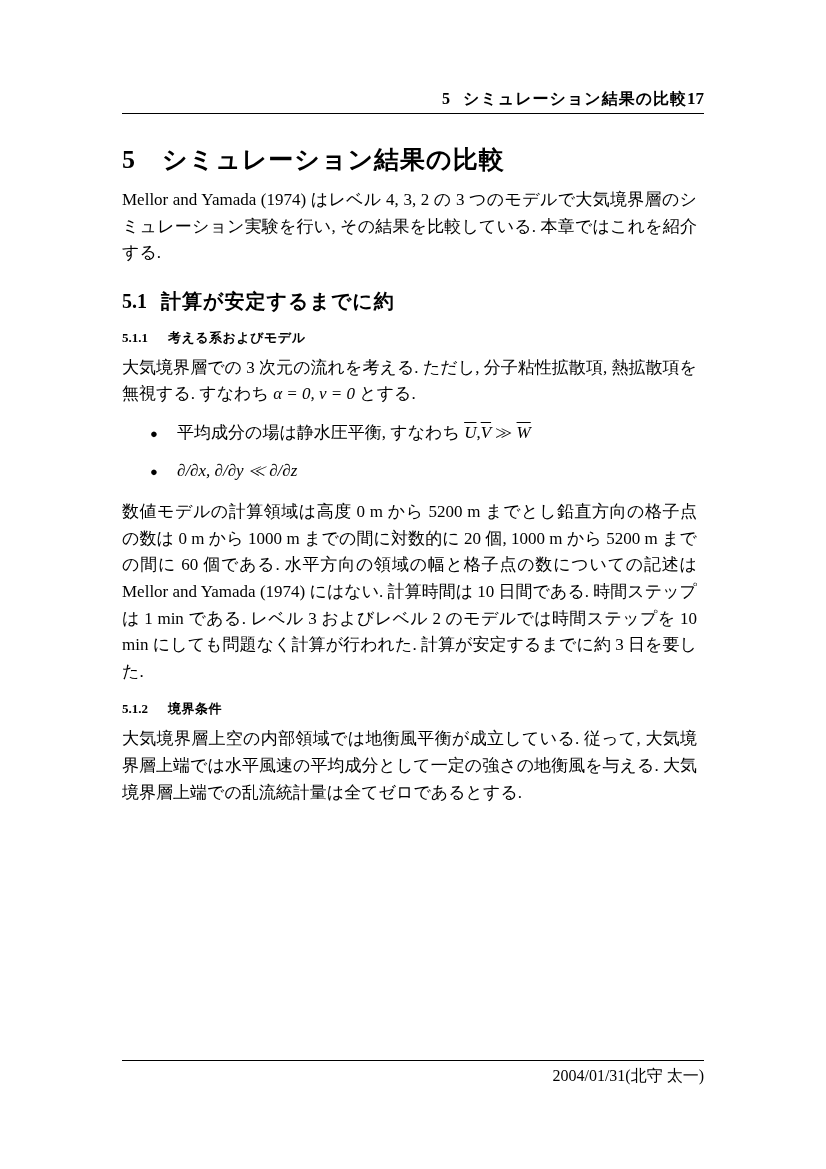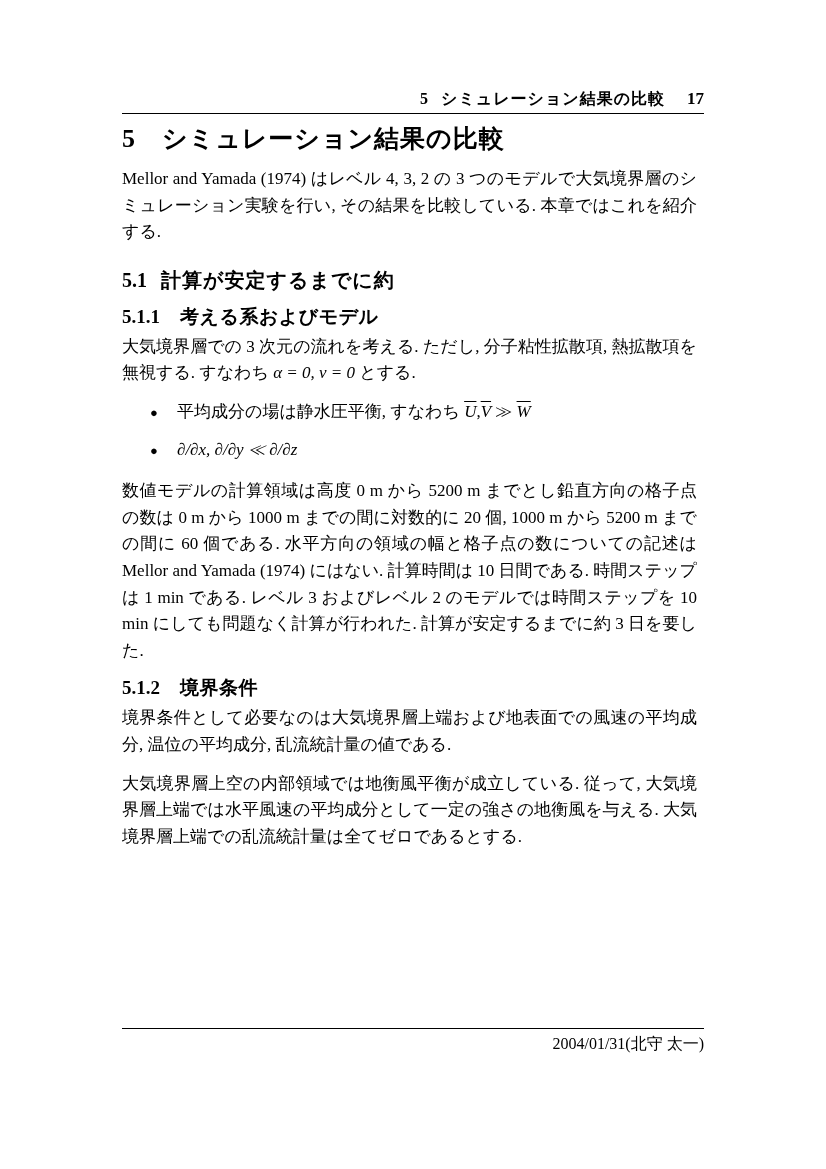--- a/index.html
+++ b/index.html
@@ -21,32 +21,32 @@
     border-bottom:1px solid #000000;
     display:flex;
     justify-content:flex-end;
     align-items:baseline;
     font-weight:bold;
     font-size:16px;
     line-height:19px;
   }
   .rh-num { font-family:"Liberation Serif","DejaVu Serif",serif; margin-right:13px; }
   .rh-title { font-family:"Liberation Sans","DejaVu Sans",sans-serif; letter-spacing:1px; }
-  .rh-page { font-size:17px; margin-left:22px; font-family:"Liberation Serif","DejaVu Serif",serif; }
+  .rh-page { font-size:17px; font-family:"Liberation Serif","DejaVu Serif",serif; }
 
   
   h1,h2,h3 {
     font-family:"Liberation Sans","DejaVu Sans",sans-serif;
     font-weight:bold; color:#000;
   }
-  h1 { font-size:25px; line-height:31px; margin:9px 0 12px 0; letter-spacing:1px; }
+  h1 { font-size:25px; line-height:31px; margin:30px 0 12px 0; letter-spacing:1px; }
   h1 .h-num { font-family:"Liberation Serif","DejaVu Serif",serif; font-size:26px; margin-right:27px; letter-spacing:0; }
   h2 { font-size:20px; line-height:25px; margin:22px 0 12px 0; letter-spacing:1px; }
   h2 .h-num { font-family:"Liberation Serif","DejaVu Serif",serif; margin-right:14px; letter-spacing:0; }
-  h3 { font-size:19px; line-height:21px; margin:13px 0 7px 0; letter-spacing:0.5px; }
+  h3 { font-size:13px; line-height:21px; margin:13px 0 7px 0; letter-spacing:0.5px; }
   h3 .h-num { font-family:"Liberation Serif","DejaVu Serif",serif; margin-right:20px; letter-spacing:0; }
 
   
   p.body {
     font-size:17px;
     line-height:26.6px;
     text-align:justify;
     margin:0 7px 12px 0;
   }
   .math { font-style:italic; font-family:Liberation Serif, serif; }
@@ -61,21 +61,21 @@
     line-height:26.6px;
     margin-bottom:11px;
   }
   ul.itemize li .bullet {
     position:absolute; left:28px; top:1px;
     font-size:13px;
   }
 
   
   .footer {
-    position:absolute; left:122px; top:1028px; width:582px;
+    position:absolute; left:122px; top:1060px; width:582px;
     border-top:1px solid #000000;
     text-align:right;
     font-size:16px;
     line-height:20px;
     padding-top:5px;
   }
 </style>
 </head>
 <body>
 
@@ -114,21 +114,20 @@
       </li>
     </ul>
 
 
     <p class="body">数値モデルの計算領域は高度 0 m から 5200 m までとし鉛直方向の格子点の数は 0 m から 1000 m までの間に対数的に 20 個, 1000 m から 5200 m までの間に 60 個である. 水平方向の領域の幅と格子点の数についての記述は Mellor and Yamada (1974) にはない. 計算時間は 10 日間である. 時間ステップは 1 min である. レベル 3 およびレベル 2 のモデルでは時間ステップを 10 min にしても問題なく計算が行われた. 計算が安定するまでに約 3 日を要した.</p>
 
     <h3>
       <span class="h-num">5.1.2</span><span>境界条件</span>
     </h3>
 
-    <p class="body">境界条件として必要なのは大気境界層上端および地表面での風速の平均成分, 温位の平均成分, 乱流統計量の値である.</p>
     <p class="body">大気境界層上空の内部領域では地衡風平衡が成立している. 従って, 大気境界層上端では水平風速の平均成分として一定の強さの地衡風を与える. 大気境界層上端での乱流統計量は全てゼロであるとする.</p>
 
   </div>
 
   <div class="footer">
     <span>2004/01/31(北守 太一)</span>
   </div>
 </div>
 
 </body></html>

